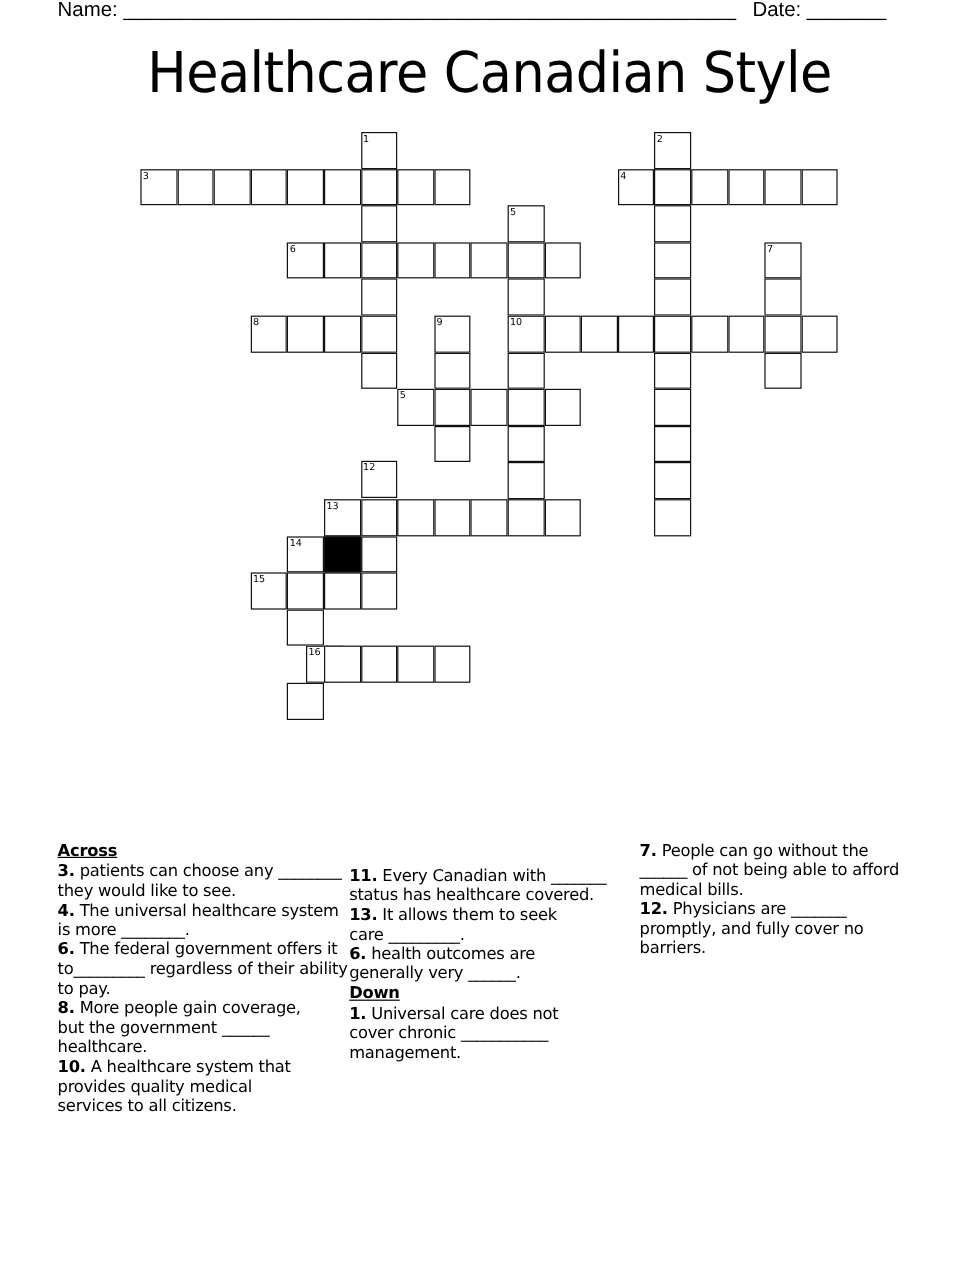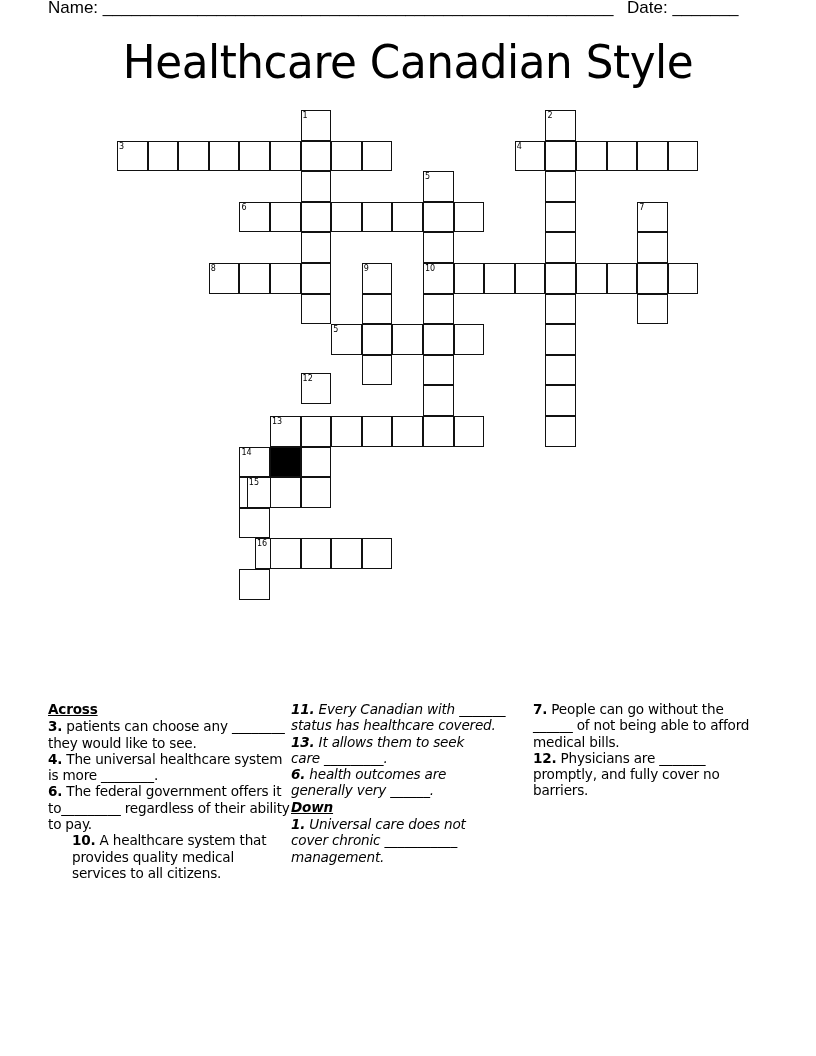--- a/index.html
+++ b/index.html
@@ -111,21 +111,21 @@
     <div class="cell" style="left: 484.2px; top: 263px;"></div>
     <div class="cell" style="left: 514.8px; top: 263px;"></div>
     <div class="cell" style="left: 576px; top: 263px;"></div>
     <div class="cell" style="left: 606.6px; top: 263px;"></div>
     <div class="cell" style="left: 667.8px; top: 263px;"></div>
     <div class="cell" style="left: 331.2px; top: 324.2px;">
       <span class="num">5</span>
     </div>
     <div class="cell" style="left: 392.4px; top: 324.2px;"></div>
     <div class="cell" style="left: 453.6px; top: 324.2px;"></div>
-    <div class="cell" style="left: 300.6px; top: 373px;">
+    <div class="cell" style="left: 300.6px; top: 384px;">
       <span class="num">12</span>
     </div>
     <div class="cell" style="left: 300.6px; top: 416px;"></div>
     <div class="cell" style="left: 300.6px; top: 446.6px;"></div>
     <div class="cell" style="left: 300.6px; top: 477.2px;"></div>
     <div class="cell" style="left: 270px; top: 416px;">
       <span class="num">13</span>
     </div>
     <div class="cell" style="left: 331.2px; top: 416px;"></div>
     <div class="cell" style="left: 361.8px; top: 416px;"></div>
@@ -133,40 +133,41 @@
     <div class="cell" style="left: 453.6px; top: 416px;"></div>
     <div class="cell" style="left: 239.4px; top: 446.6px;">
       <span class="num">14</span>
     </div>
     <div class="cell" style="left: 239.4px; top: 477.2px;"></div>
     <div class="cell" style="left: 239.4px; top: 507.8px;"></div>
     <div class="cell" style="left: 255px; top: 538.4px;">
       <span class="num">16</span>
     </div>
     <div class="cell" style="left: 239.4px; top: 569px;"></div>
-    <div class="cell" style="left: 208.8px; top: 477.2px; margin-left: 38px;">
+    <div class="cell" style="left: 208.8px; top: 477.2px;">
       <span class="num">15</span>
     </div>
     <div class="cell" style="left: 270px; top: 477.2px;"></div>
     <div class="cell" style="left: 270px; top: 538.4px;"></div>
     <div class="cell" style="left: 300.6px; top: 538.4px;"></div>
     <div class="cell" style="left: 331.2px; top: 538.4px;"></div>
     <div class="cell" style="left: 361.8px; top: 538.4px;"></div>
     <div class="cell black" style="left: 270px; top: 446.6px;"></div>
   </div>
 
 <div class="clues-col" style="left:48px;">
   <div class="clue-heading">Across</div>
   <div class="clue"><b>3.</b><span> patients can choose any ________ they would like to see.</span></div>
   <div class="clue"><b>4.</b><span> The universal healthcare system is more ________.</span></div>
   <div class="clue" style="width:245px;"><b>6.</b><span> The federal government offers it to_________ regardless of their ability to pay.</span></div>
-  <div class="clue" style="width:220px;margin-left:24px;"><b>10.</b><span> A healthcare system that provides quality medical services to all citizens.</span></div>
+  <div class="clue" style="width:225px;"><b>8.</b><span> More people gain coverage, but the government ______ healthcare.</span></div>
+  <div class="clue" style="width:220px;"><b>10.</b><span> A healthcare system that provides quality medical services to all citizens.</span></div>
 </div>
 
-<div class="clues-col" style="left:291px; top:701px;font-style:italic;">
+<div class="clues-col" style="left:291px; top:722px;">
   <div class="clue" style="width:225px;"><b>11.</b><span> Every Canadian with _______ status has healthcare covered.</span></div>
   <div class="clue" style="width:200px;"><b>13.</b><span> It allows them to seek care _________.</span></div>
   <div class="clue" style="width:200px;"><b>6.</b><span> health outcomes are generally very ______.</span></div>
   <div class="clue-heading">Down</div>
   <div class="clue" style="width:210px;"><b>1.</b><span> Universal care does not cover chronic ___________ management.</span></div>
 </div>
 
 <div class="clues-col" style="left:533px; top:701px;">
   <div class="clue" style="width:220px;"><b>7.</b><span> People can go without the ______ of not being able to afford medical bills.</span></div>
   <div class="clue" style="width:210px;"><b>12.</b><span> Physicians are _______ promptly, and fully cover no barriers.</span></div>

